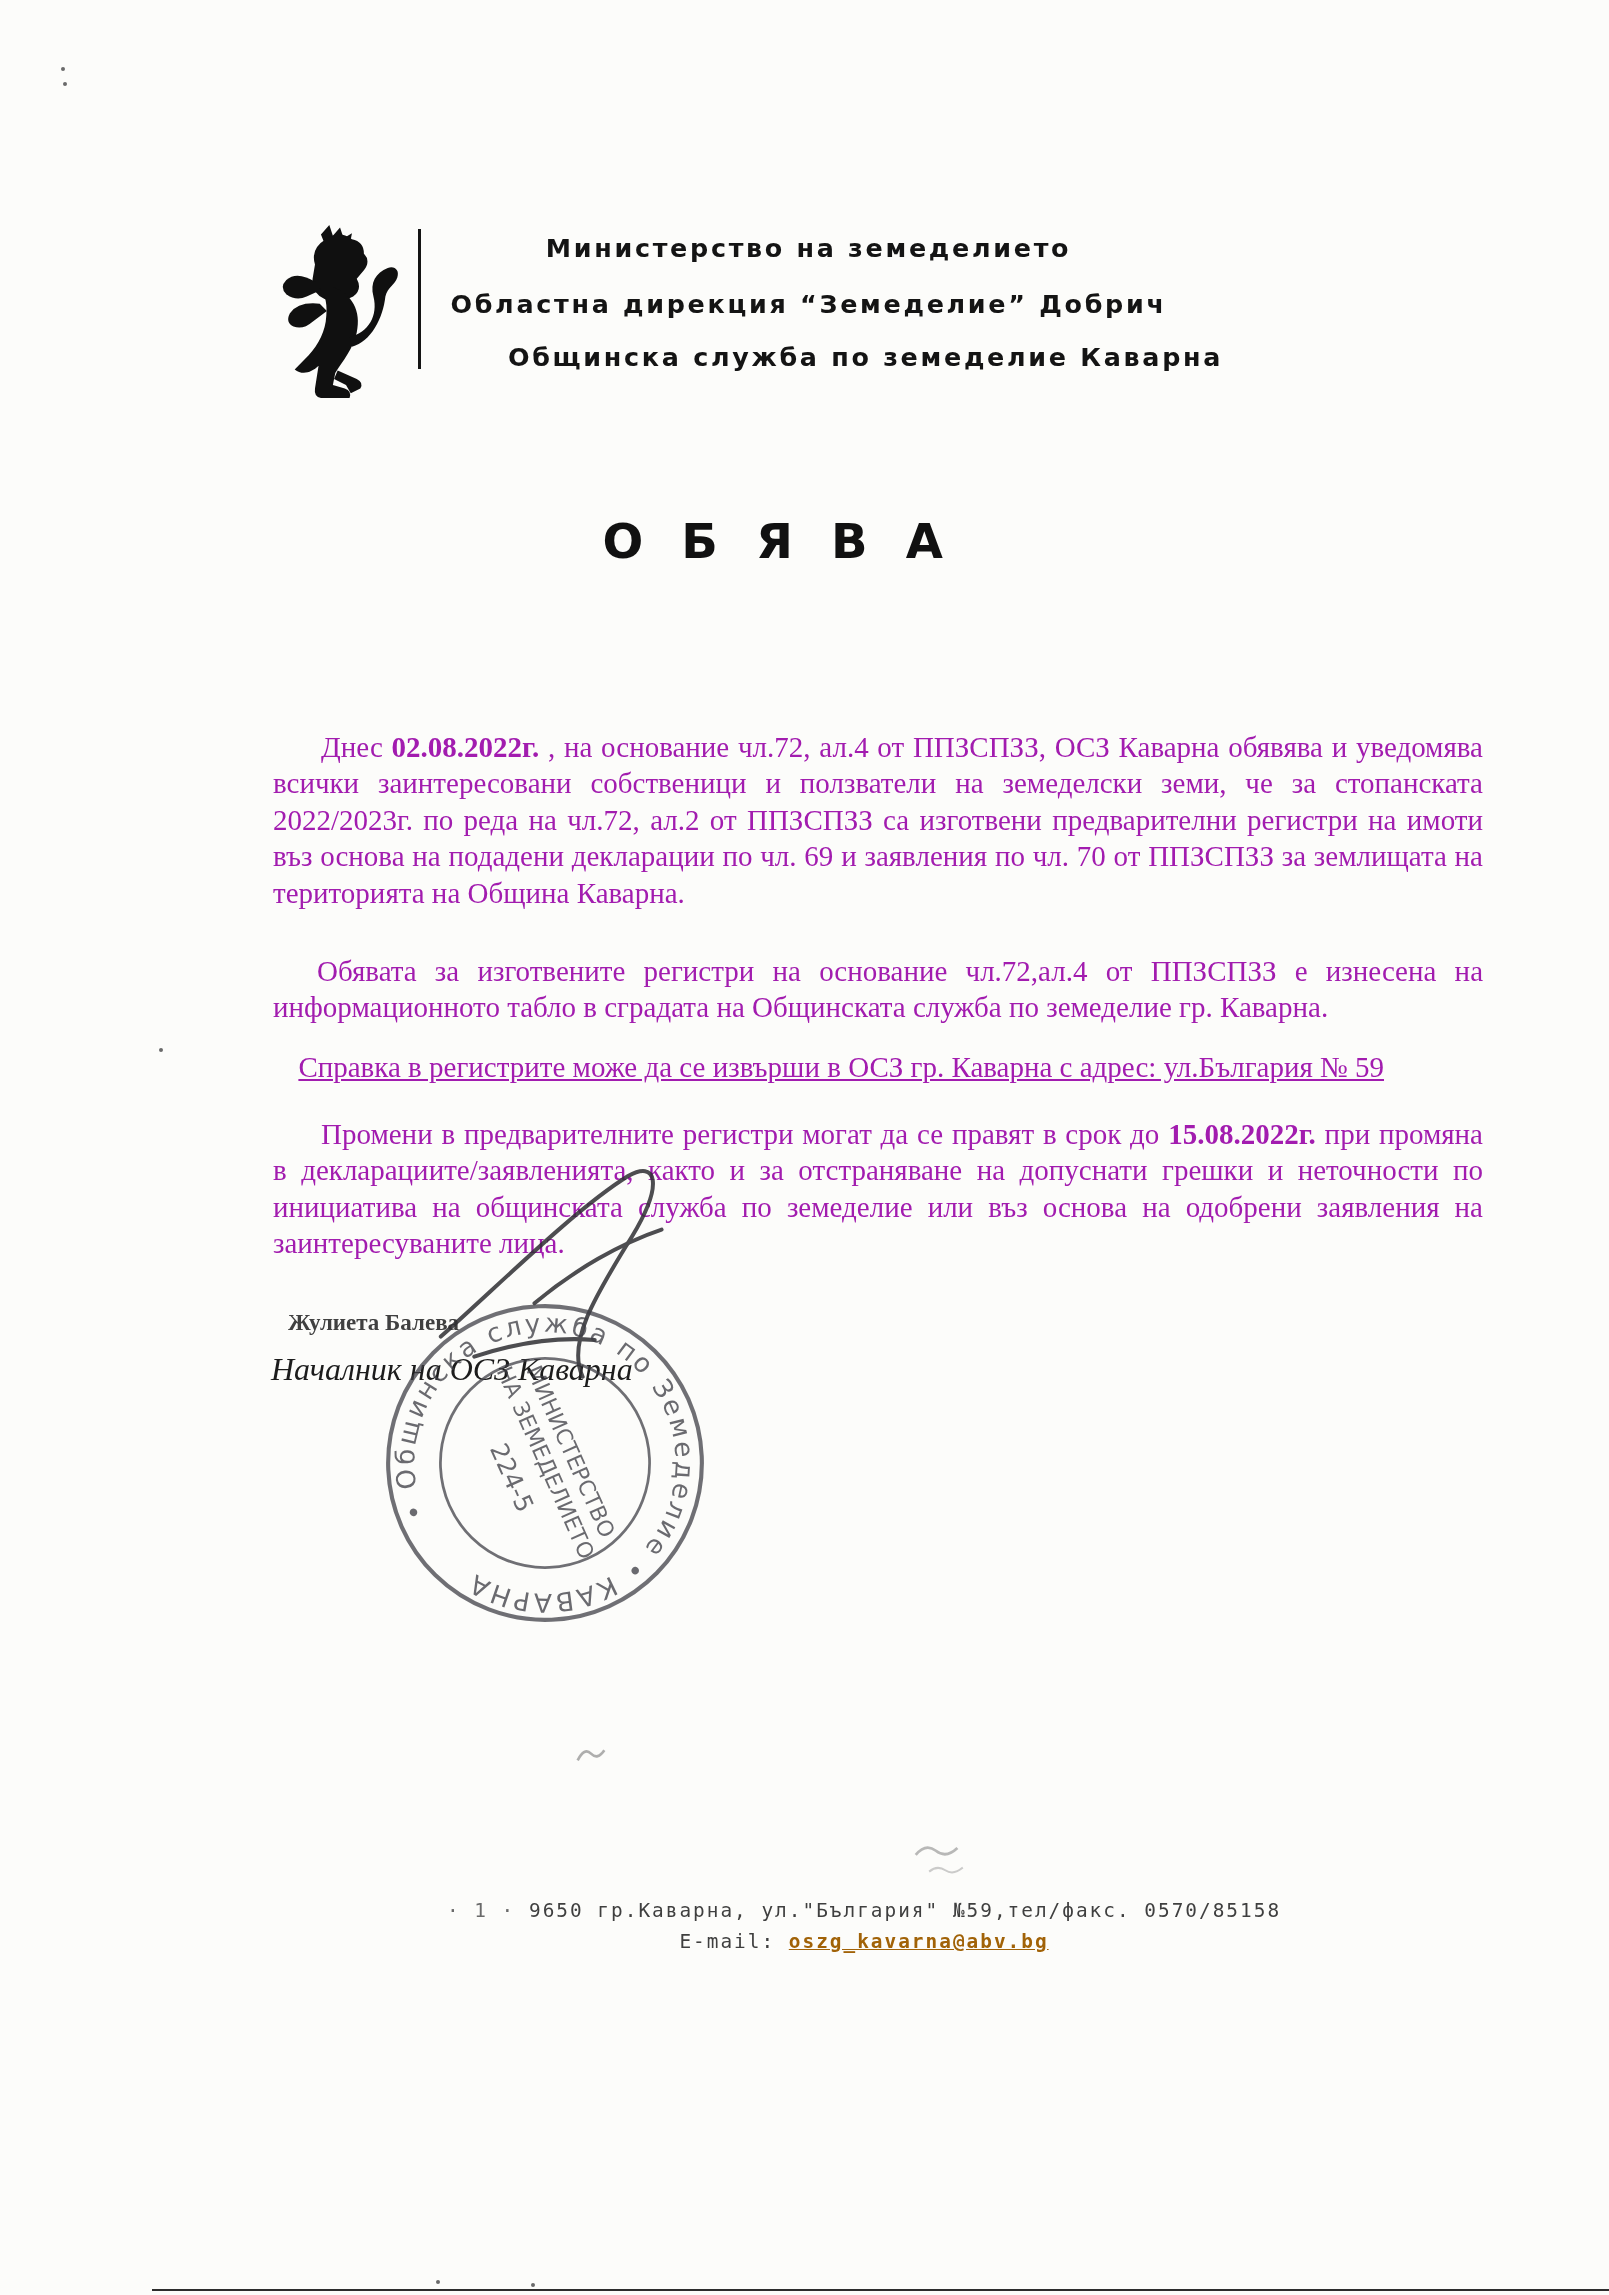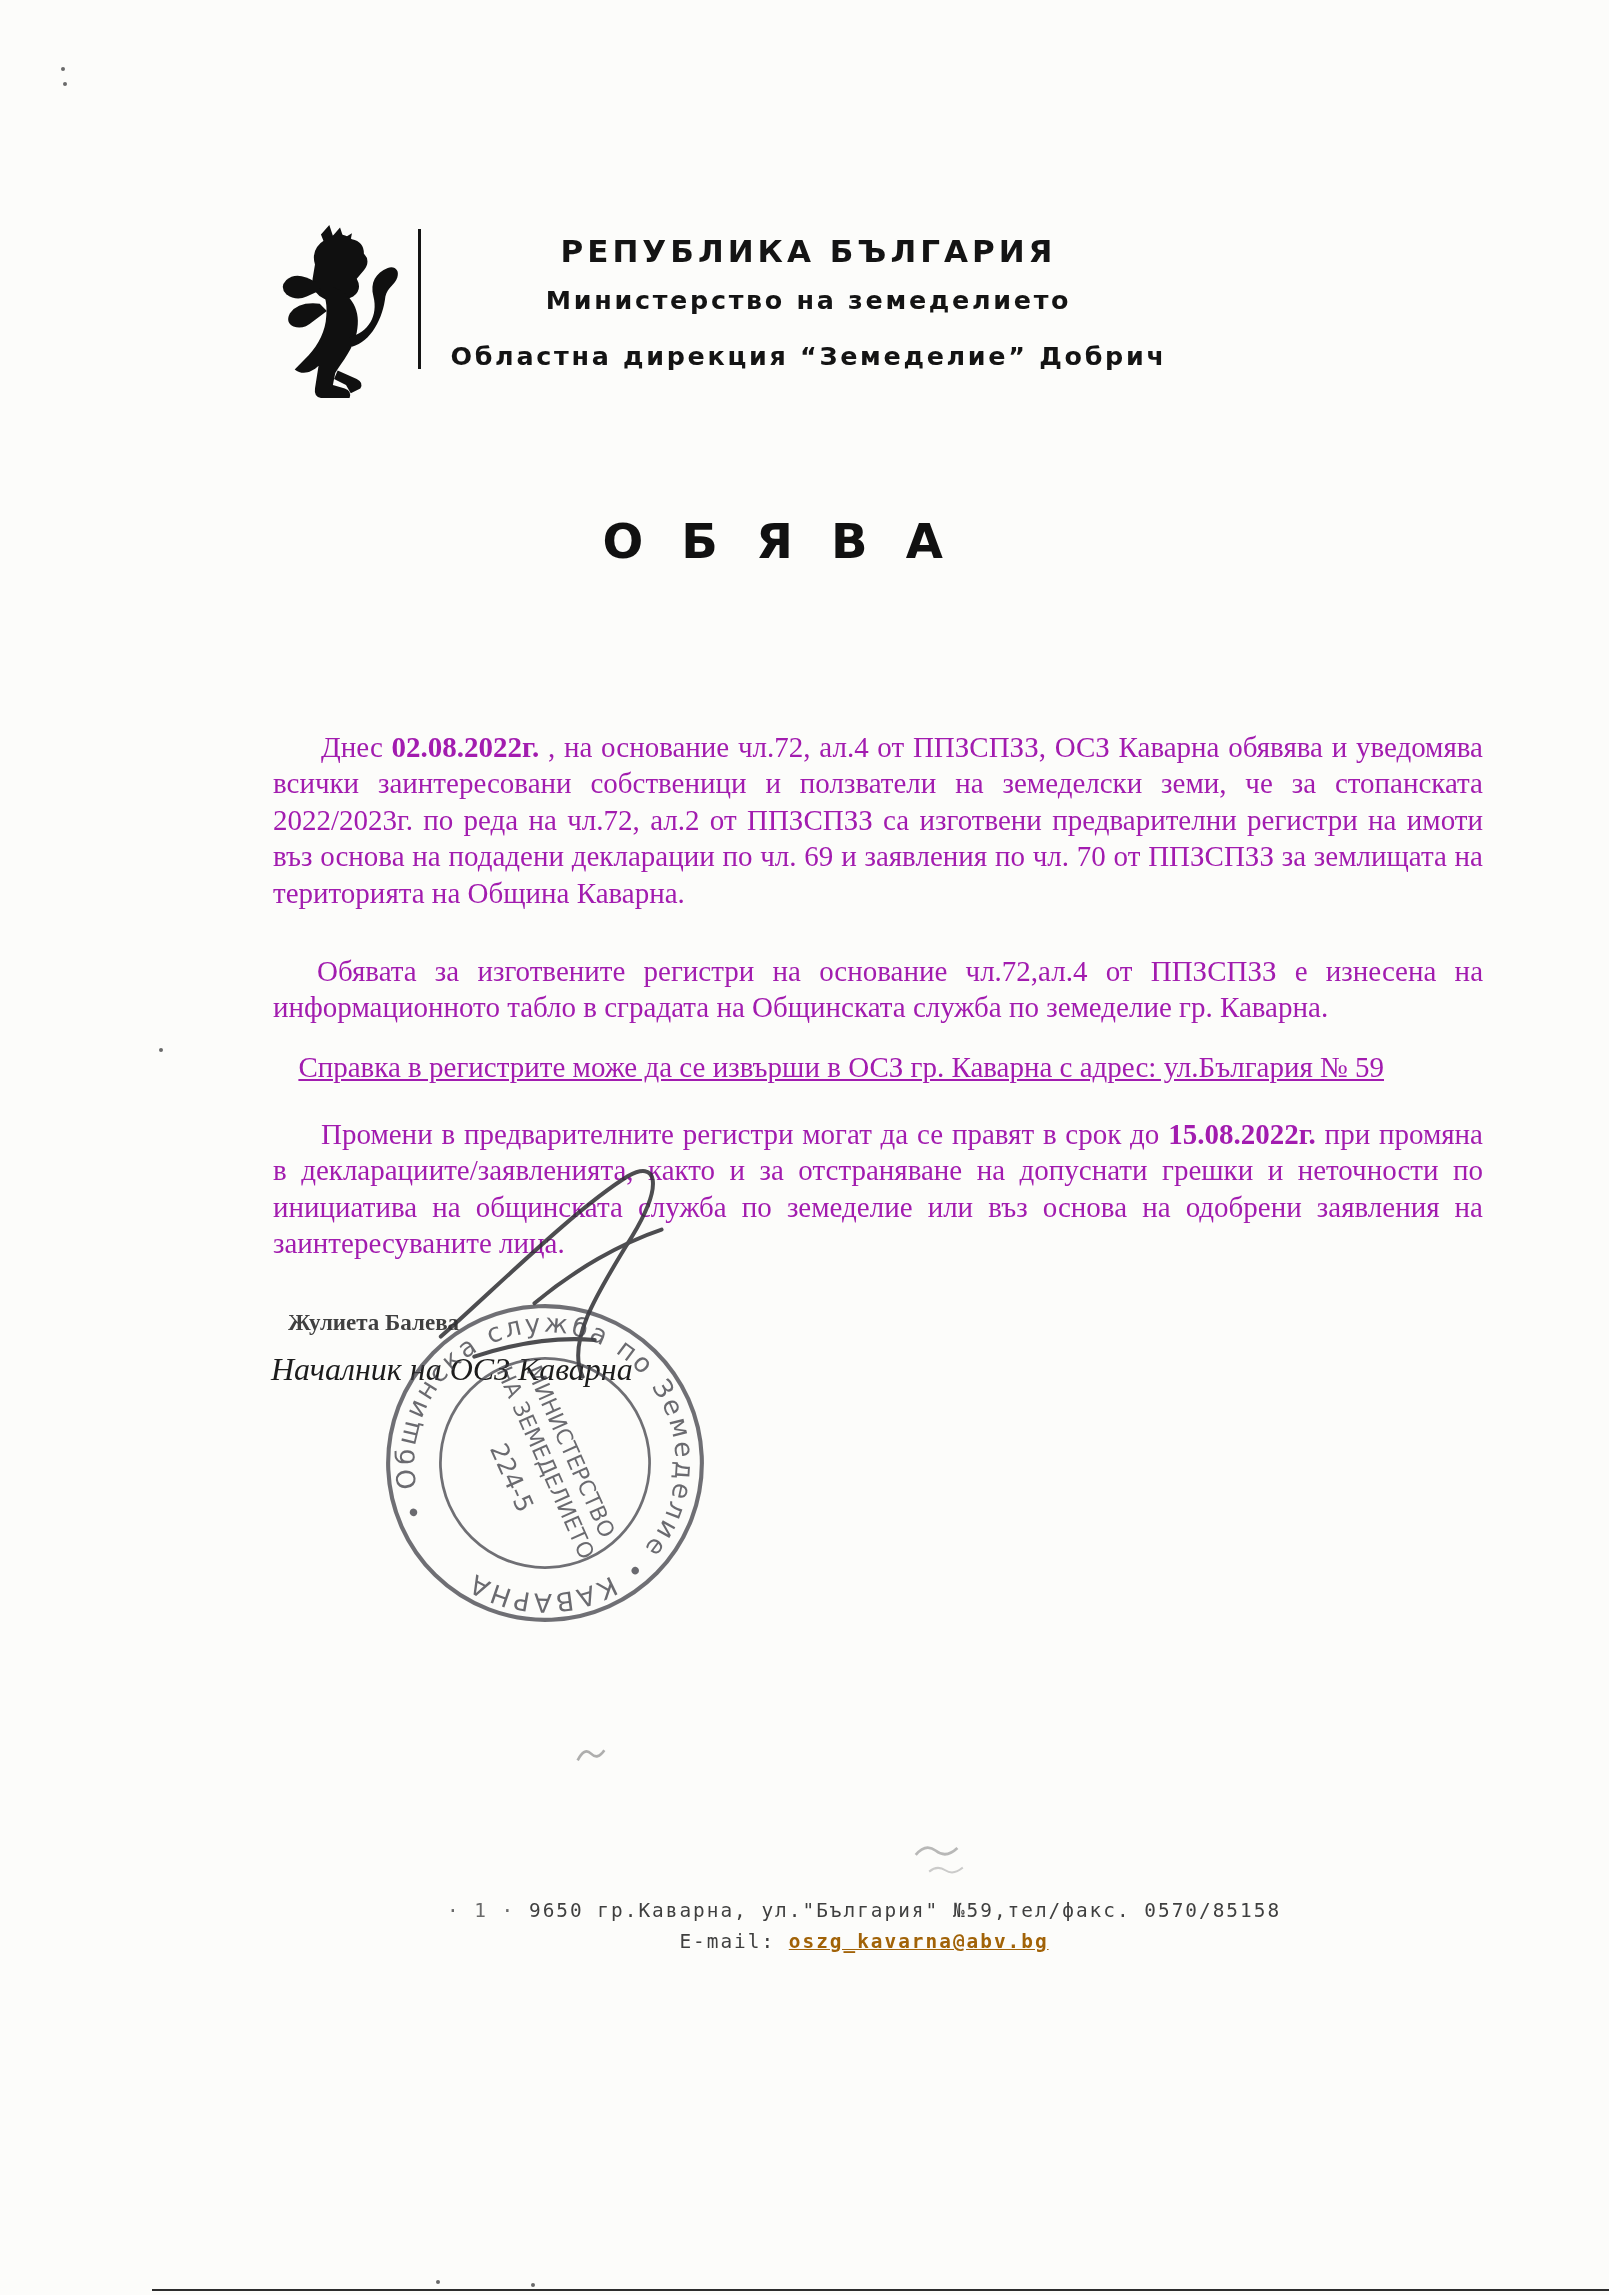--- a/index.html
+++ b/index.html
@@ -86,23 +86,23 @@
         <path d="M44 52 C60 58 68 72 64 90 C61 104 52 114 46 124 L44 134 L54 137 Q60 139 58 145 L34 145 Q28 144 29 137 L32 118 C26 124 18 126 12 121 L20 113 C30 103 36 93 38 81 C40 67 38 58 32 52 Z"></path>
         <path d="M48 122 l16 7 q6 3 3 8 l-8 4 -4 -7 -10 -5z"></path>
         <path d="M58 94 C74 90 82 76 78 60 C75 48 80 40 90 36 C96 34 100 38 98 44 C96 50 90 52 88 60 C86 78 76 98 60 102 Z"></path>
       </g>
     </svg>
   </div>
 
   <div class="header-divider"></div>
 
   <div class="letterhead">
-    <div class="lh-line1">РЕПУБЛИКА БЪЛГАРИЯ</div>
     <div class="lh-line2">Министерство на земеделието</div>
     <div class="lh-line3">Областна дирекция “Земеделие” Добрич</div>
+    <div class="lh-line4">Общинска служба по земеделие Каварна</div>
   </div>
 
   <div class="doc-title">О Б Я В А</div>
 
   <p class="para p1"><span>Днес </span><b>02.08.2022г.</b><span> , на основание чл.72, ал.4 от ППЗСПЗЗ, ОСЗ Каварна обявява и уведомява всички заинтересовани собственици и ползватели на земеделски земи, че за стопанската 2022/2023г. по реда на чл.72, ал.2 от ППЗСПЗЗ са изготвени предварителни регистри на имоти въз основа на подадени декларации по чл. 69 и заявления по чл. 70 от ППЗСПЗЗ за землищата на територията на Община Каварна.</span></p>
 
   <p class="para p2">Обявата за изготвените регистри на основание чл.72,ал.4 от ППЗСПЗЗ е изнесена на информационното табло в сградата на Общинската служба по земеделие гр. Каварна.</p>
 
   <p class="para p3">Справка в регистрите може да се извърши в ОСЗ  гр. Каварна с адрес: ул.България № 59</p>
 

